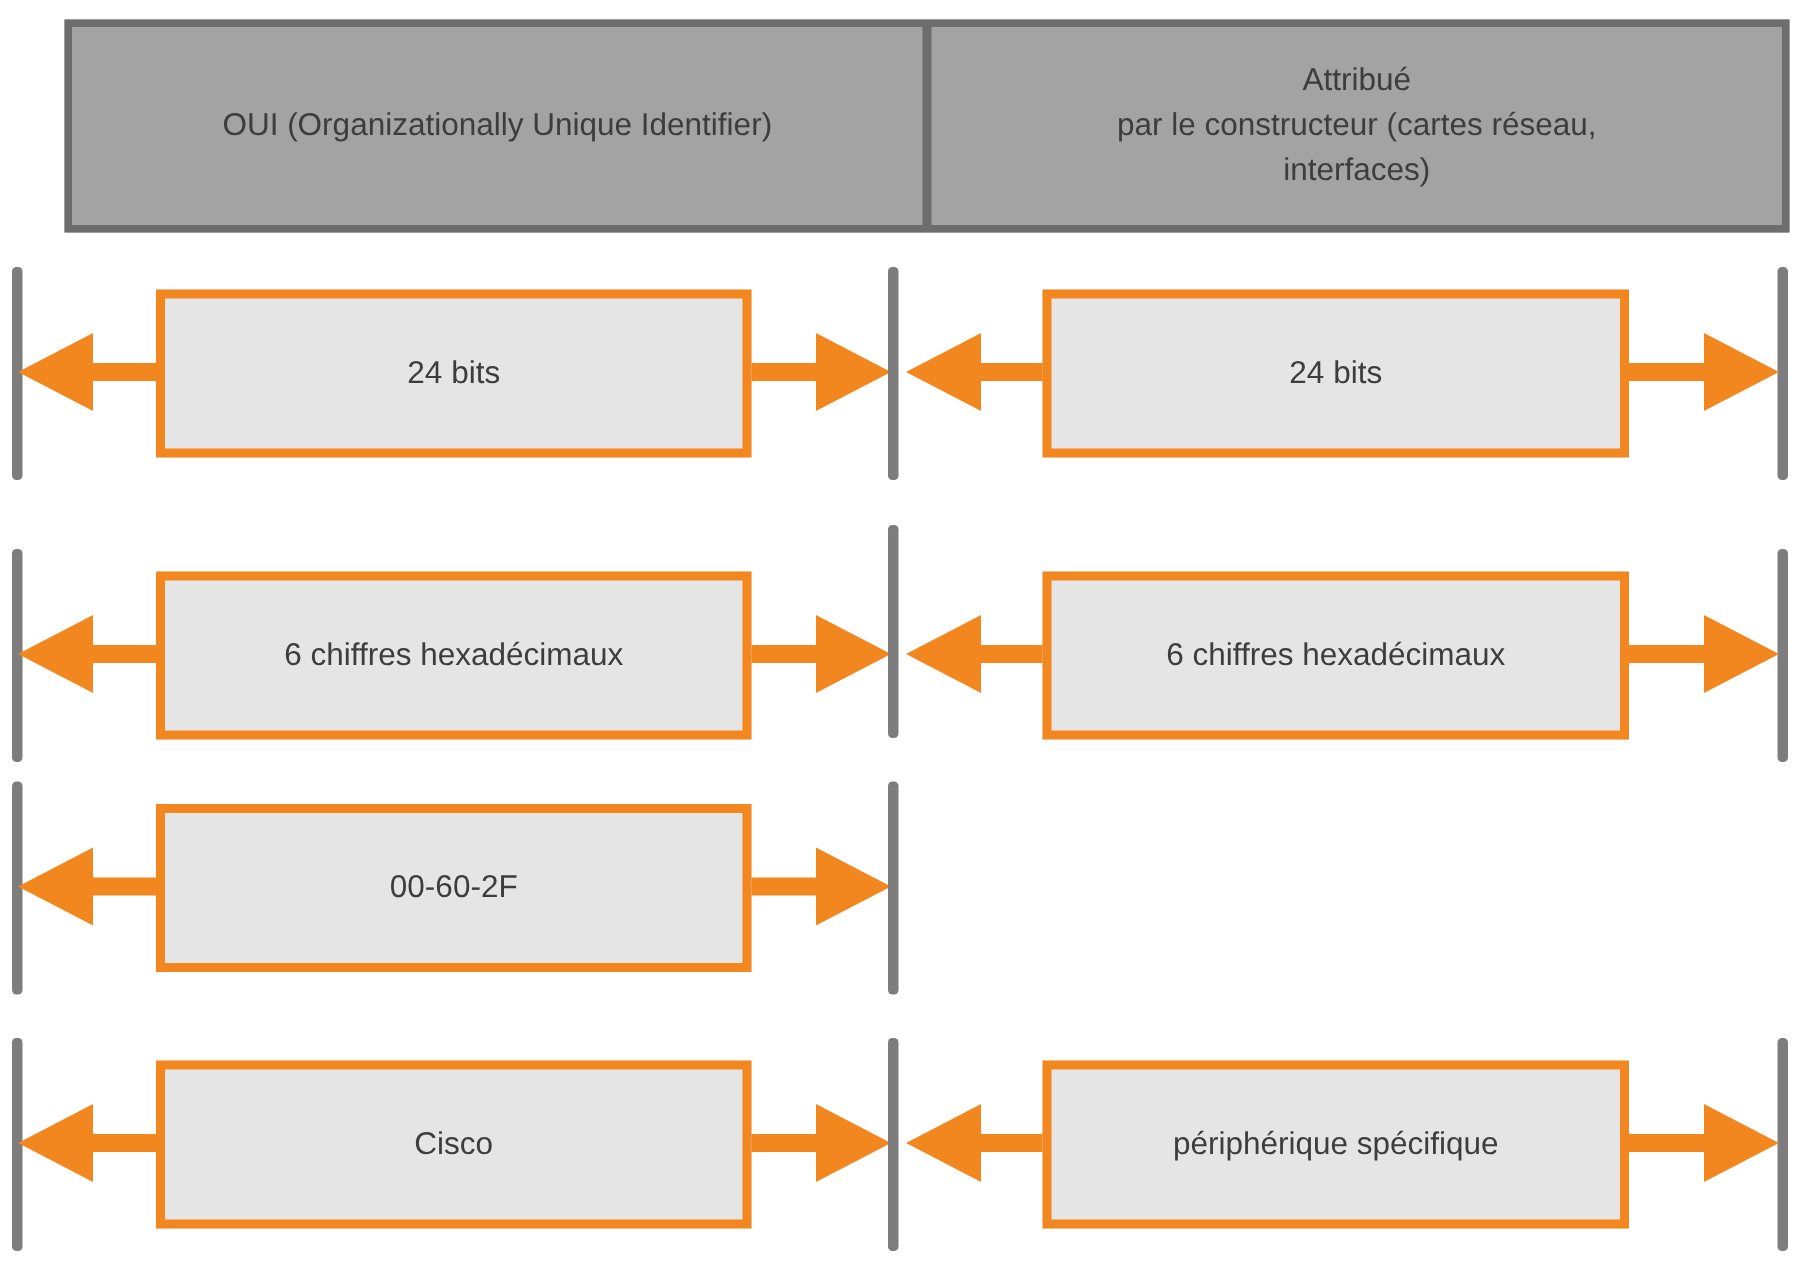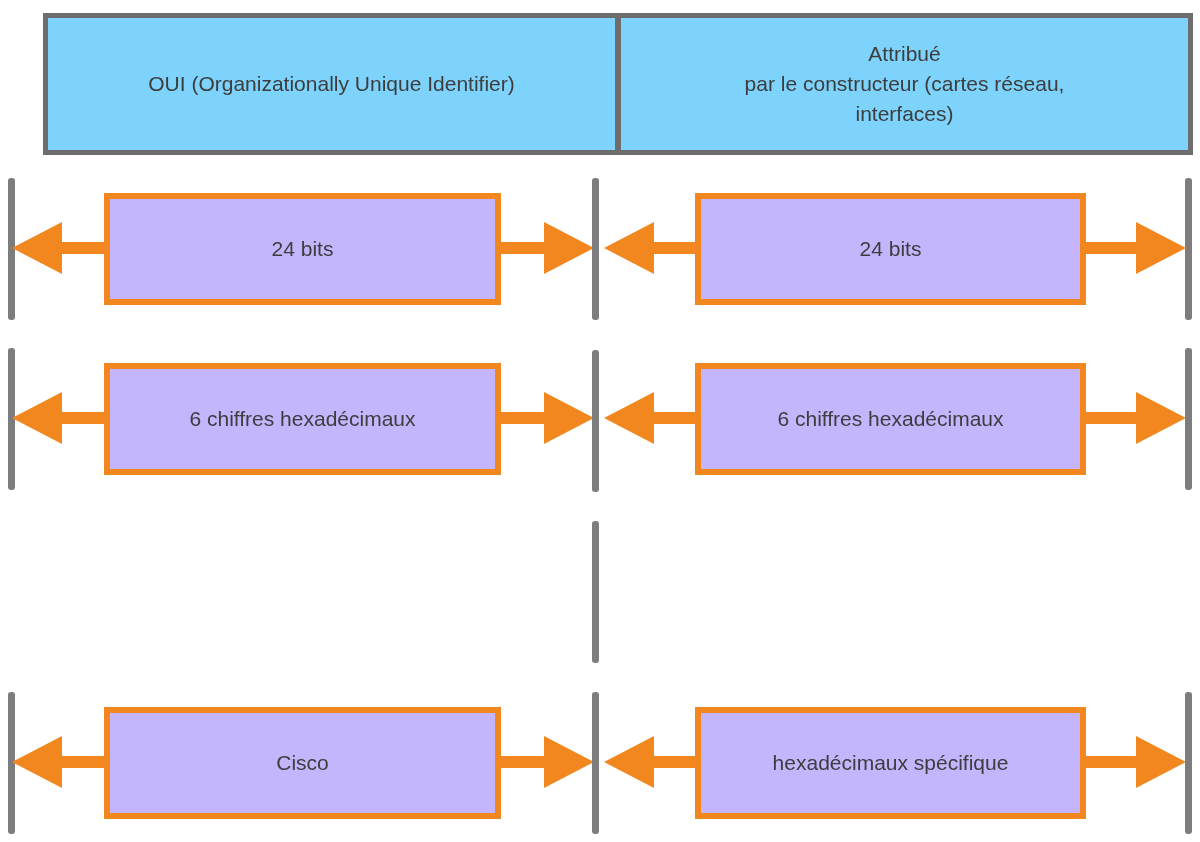--- a/index.html
+++ b/index.html
@@ -16,21 +16,21 @@
 
   
   .header-table{
     position:absolute;
     left:7px; top:13px;
     width:1186px; height:142px;
     display:flex;
     box-sizing:border-box;
   }
   .header-cell{
-    background:#7dd3fc;
+    background:#a3a3a3;
     border:5px solid #6d6d6d;
     box-sizing:border-box;
     display:flex;
     align-items:center;
     justify-content:center;
     text-align:center;
     font-size:21px;
     line-height:30px;
     color:#3d3d3d;
     padding:4px 10px;
@@ -39,21 +39,21 @@
   .header-cell.right{ width:593px; border-left-width:3px; }
 
   
   .row{
     position:absolute;
     left:0;
     width:1200px;
     height:142px;
   }
   .row.r1{top:178px;}
-  .row.r2{top:348px;}
+  .row.r2{top:366px;}
   .row.r3{top:521px;}
   .row.r4{top:692px;}
 
   .half{
     position:absolute;
     top:0;
     height:142px;
   }
   .half.left{ left:0px;  width:600px; }
   .half.right{ left:600px; width:600px; }
@@ -77,21 +77,21 @@
     top:0; left:0;
     width:600px; height:142px;
     overflow:visible;
   }
 
   
   .valbox{
     position:absolute;
     top:15px;
     height:112px;
-    background:#c4b5fd;
+    background:#e5e5e5;
     border:6px solid #f2871f;
     box-sizing:border-box;
     display:flex;
     align-items:center;
     justify-content:center;
     font-size:21px;
     color:#3d3d3d;
     text-align:center;
     padding:0 8px;
   }
@@ -166,20 +166,33 @@
           <polygon points="586,70 536,44 536,96"></polygon>
         </g>
       </svg>
       <div class="valbox">
         <span>6 chiffres hexadécimaux</span>
       </div>
     </div>
   </div>
 
   <div class="row r3">
+    <div class="half left">
+      <div class="endbar start"></div>
+      <svg class="arrow-svg" viewBox="0 0 600 142">
+        <g fill="#f2871f">
+          <rect x="38" y="64" width="530" height="12"></rect>
+          <polygon points="12,70 62,44 62,96"></polygon>
+          <polygon points="594,70 544,44 544,96"></polygon>
+        </g>
+      </svg>
+      <div class="valbox">
+        <span>00-60-2F</span>
+      </div>
+    </div>
   </div>
 
   <div class="row r4">
     <div class="half left">
       <div class="endbar start"></div>
       <svg class="arrow-svg" viewBox="0 0 600 142">
         <g fill="#f2871f">
           <rect x="38" y="64" width="530" height="12"></rect>
           <polygon points="12,70 62,44 62,96"></polygon>
           <polygon points="594,70 544,44 544,96"></polygon>
@@ -192,21 +205,21 @@
     <div class="half right">
       <div class="endbar end" style="left:585px"></div>
       <svg class="arrow-svg" viewBox="0 0 600 142">
         <g fill="#f2871f">
           <rect x="30" y="64" width="530" height="12"></rect>
           <polygon points="4,70 54,44 54,96"></polygon>
           <polygon points="586,70 536,44 536,96"></polygon>
         </g>
       </svg>
       <div class="valbox">
-        <span>hexadécimaux spécifique</span>
+        <span>périphérique spécifique</span>
       </div>
     </div>
   </div>
 
   <div class="endbar mid" style="position:absolute;top:178px;"></div>
   <div class="endbar mid" style="position:absolute;top:350px;"></div>
   <div class="endbar mid" style="position:absolute;top:521px;"></div>
   <div class="endbar mid" style="position:absolute;top:692px;"></div>
 
 </div>

